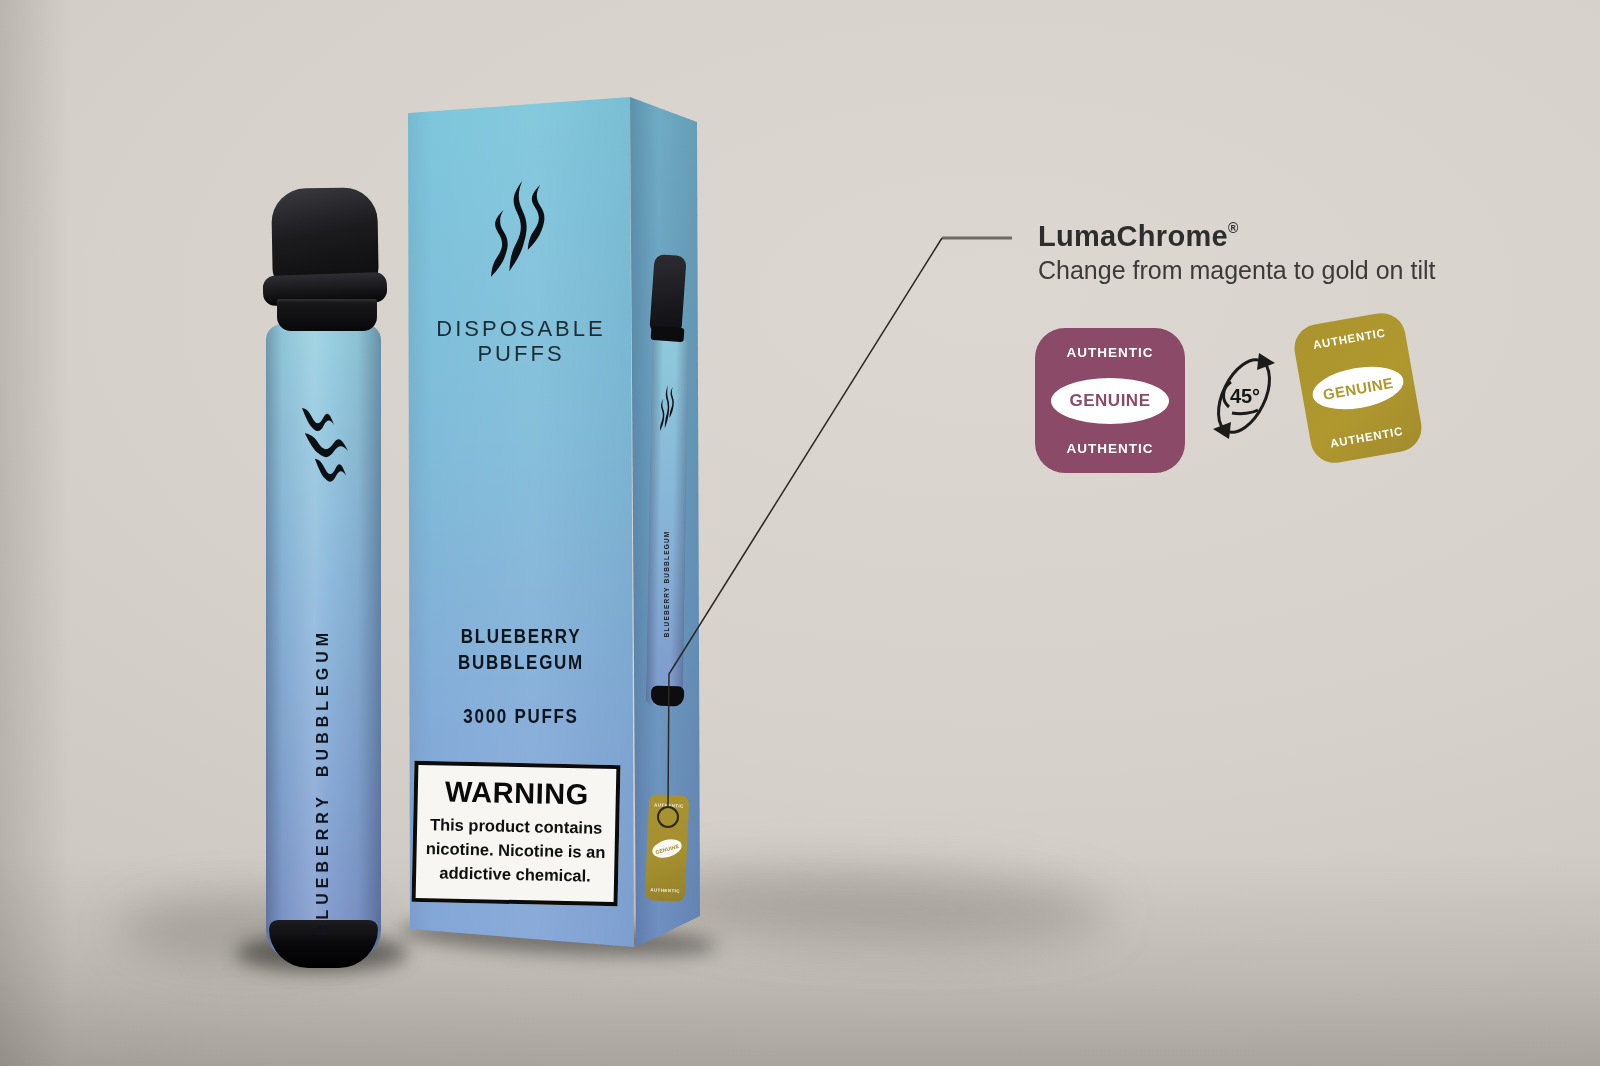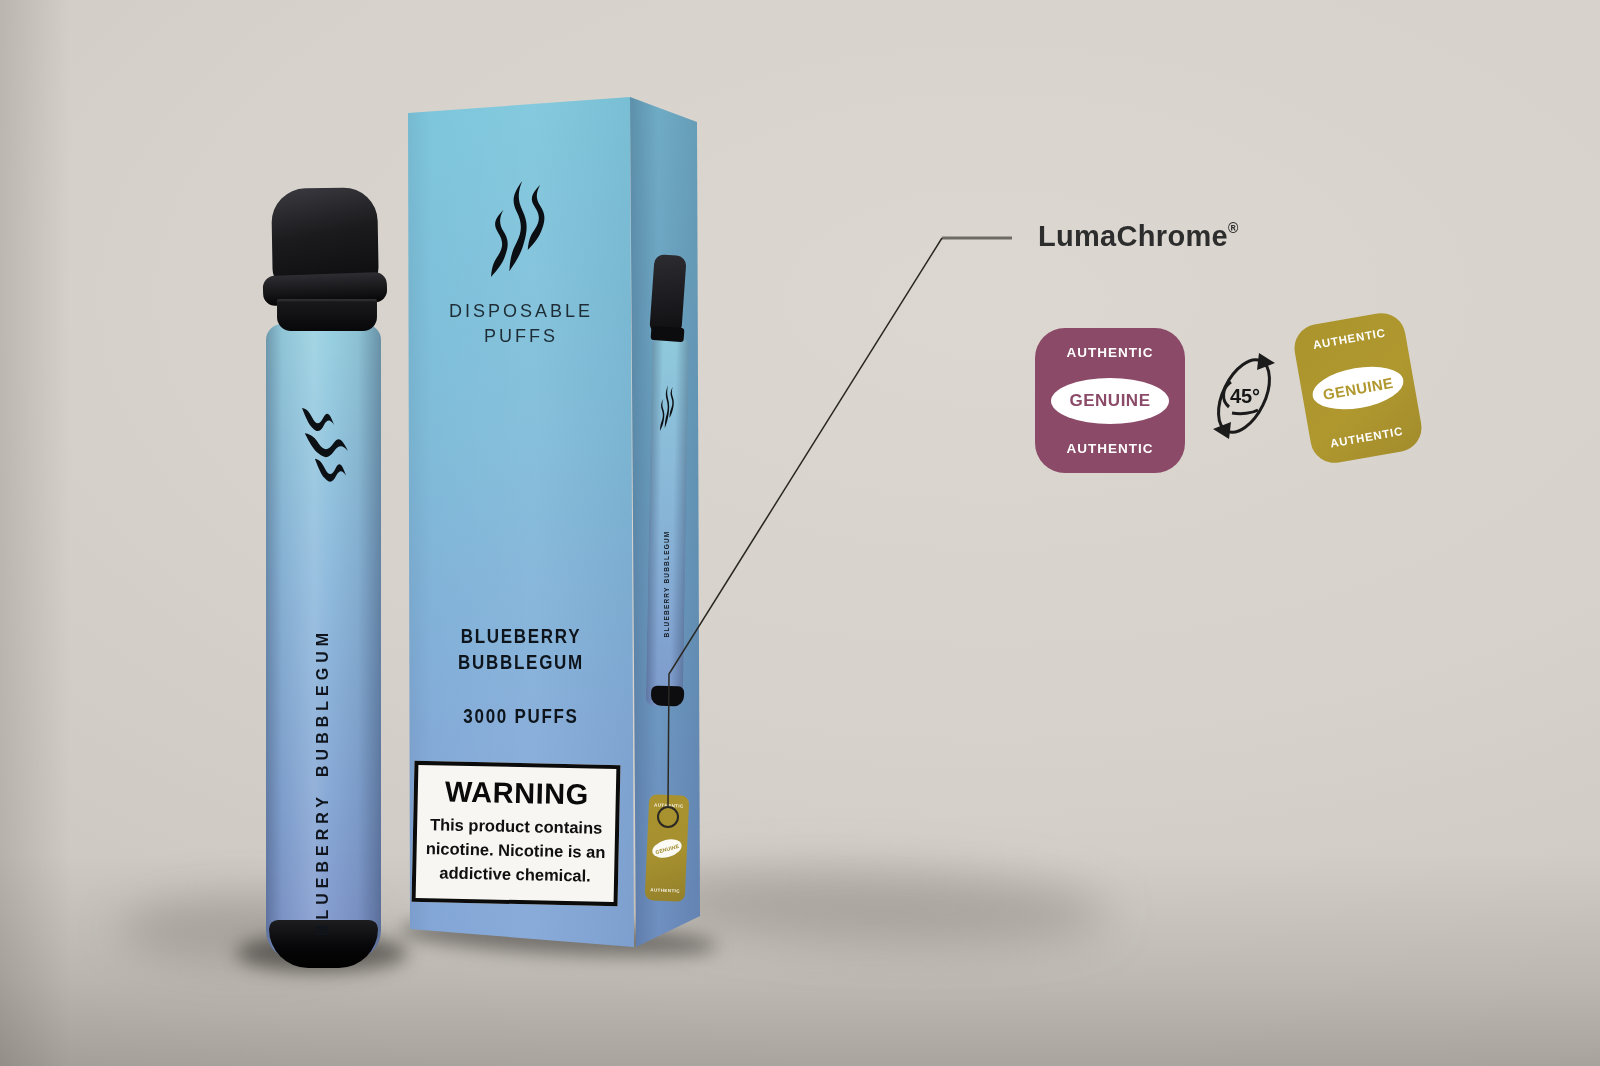--- a/index.html
+++ b/index.html
@@ -35,22 +35,22 @@
   .dev-flavor{position:absolute;left:164px;top:772px;width:320px;height:20px;transform:rotate(-90deg);
     text-align:center;font-size:16px;font-weight:bold;letter-spacing:5px;word-spacing:6px;color:#10151d;white-space:nowrap;}
 
   
   .box-front{position:absolute;left:405px;top:95px;width:232px;height:856px;
     clip-path:polygon(3px 18px, 225px 2px, 229px 852px, 5px 834px);
     background:
       linear-gradient(90deg, rgba(10,20,50,0.08), rgba(10,20,50,0) 12%, rgba(255,255,255,0.05) 55%, rgba(10,20,50,0.05) 100%),
       linear-gradient(180deg, var(--box_front_top,#7ec7dc) 0%, #80bcd9 40%, #84abd8 75%, var(--box_front_bottom,#83a6d7) 100%);}
   .bf-logo{position:absolute;left:86px;top:86px;width:58px;height:96px;}
-  .bf-brand{position:absolute;left:16px;top:204px;width:200px;text-align:center;
-    font-size:18px;font-weight:400;letter-spacing:3px;line-height:25px;color:#1d2c35;}
+  .bf-brand{position:absolute;left:16px;top:221px;width:200px;text-align:center;
+    font-size:22px;font-weight:400;letter-spacing:3px;line-height:25px;color:#1d2c35;}
   .bf-flavor{position:absolute;left:16px;top:528px;width:200px;text-align:center;
     font-size:20px;font-weight:bold;letter-spacing:2px;line-height:26px;color:#0e141b;transform:scaleX(0.85);}
   .bf-puffs{position:absolute;left:16px;top:610px;width:200px;text-align:center;
     font-size:20px;font-weight:bold;letter-spacing:2px;color:#0e141b;transform:scaleX(0.85);}
   .warning{position:absolute;left:8px;top:668px;width:206px;box-sizing:border-box;
     background:#f7f6f3;border:4px solid #0b0b0b;transform:rotate(1.2deg);
     padding:10px 4px 14px;text-align:center;}
   .warning-title{font-size:29px;font-weight:bold;color:#0a0a0a;letter-spacing:0.5px;margin-bottom:4px;}
   .warning-line{font-size:16.5px;font-weight:bold;color:#101010;line-height:24px;}
 
@@ -178,20 +178,21 @@
     </div>
   </div>
 
   <svg class="callout" viewBox="0 0 1600 1066">
     <line x1="942" y1="238" x2="1012" y2="238" stroke="#6e6a64" stroke-width="3"></line>
     <polyline points="942,238 669,674 668,806" fill="none" stroke="#2b2924" stroke-width="1.5"></polyline>
     <circle cx="668" cy="817" r="10" fill="none" stroke="#2b2924" stroke-width="2"></circle>
   </svg>
 
   <div class="ann-title"><span>LumaChrome</span><sup>®</sup></div>
+  <div class="ann-sub">Change from magenta to gold on tilt</div>
 
   <div class="badge badge-magenta">
     <div class="w">AUTHENTIC</div>
     <div class="e">
         <span>GENUINE</span>
       </div>
     <div class="w">AUTHENTIC</div>
   </div>
 
   <svg class="rot-icon" viewBox="0 0 92 88">

